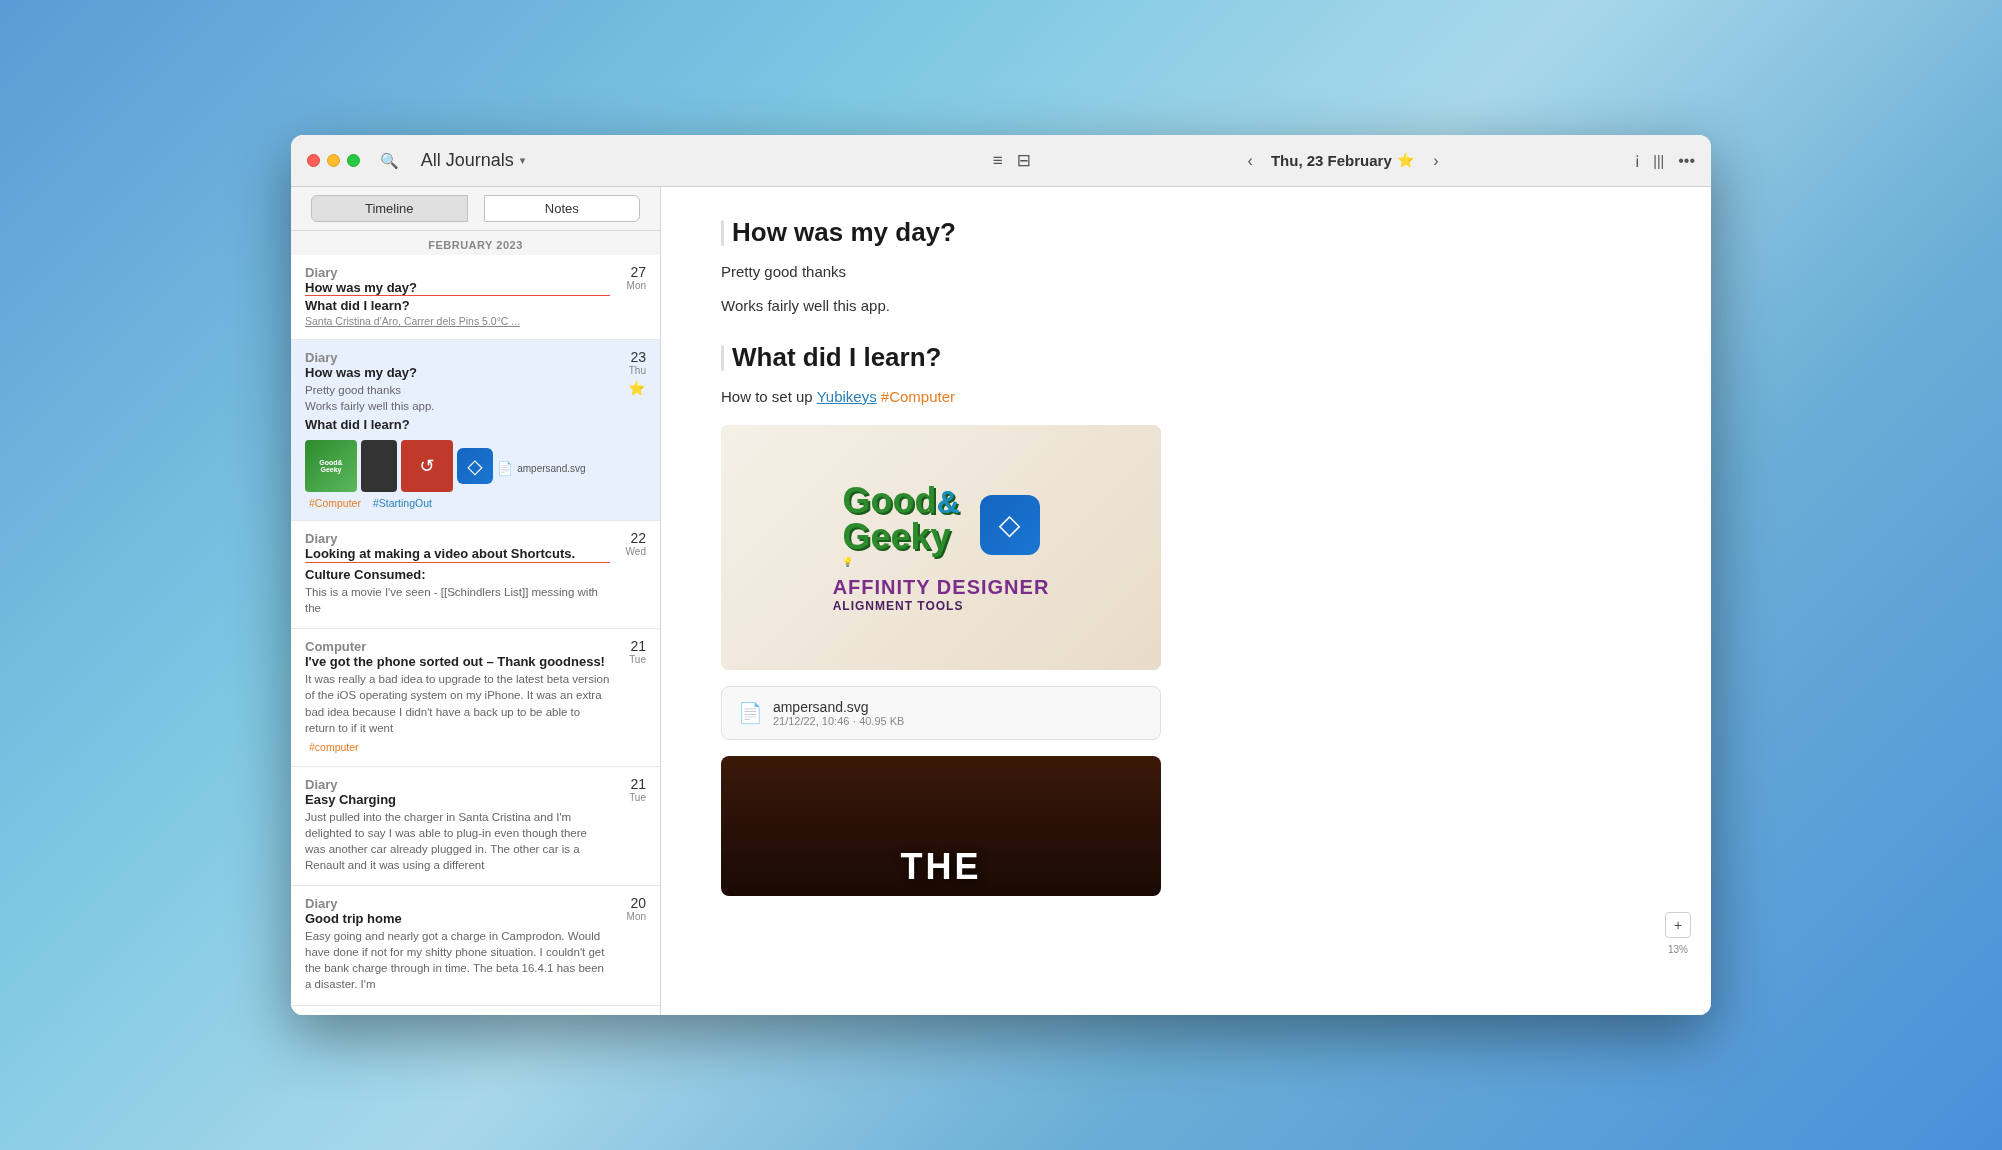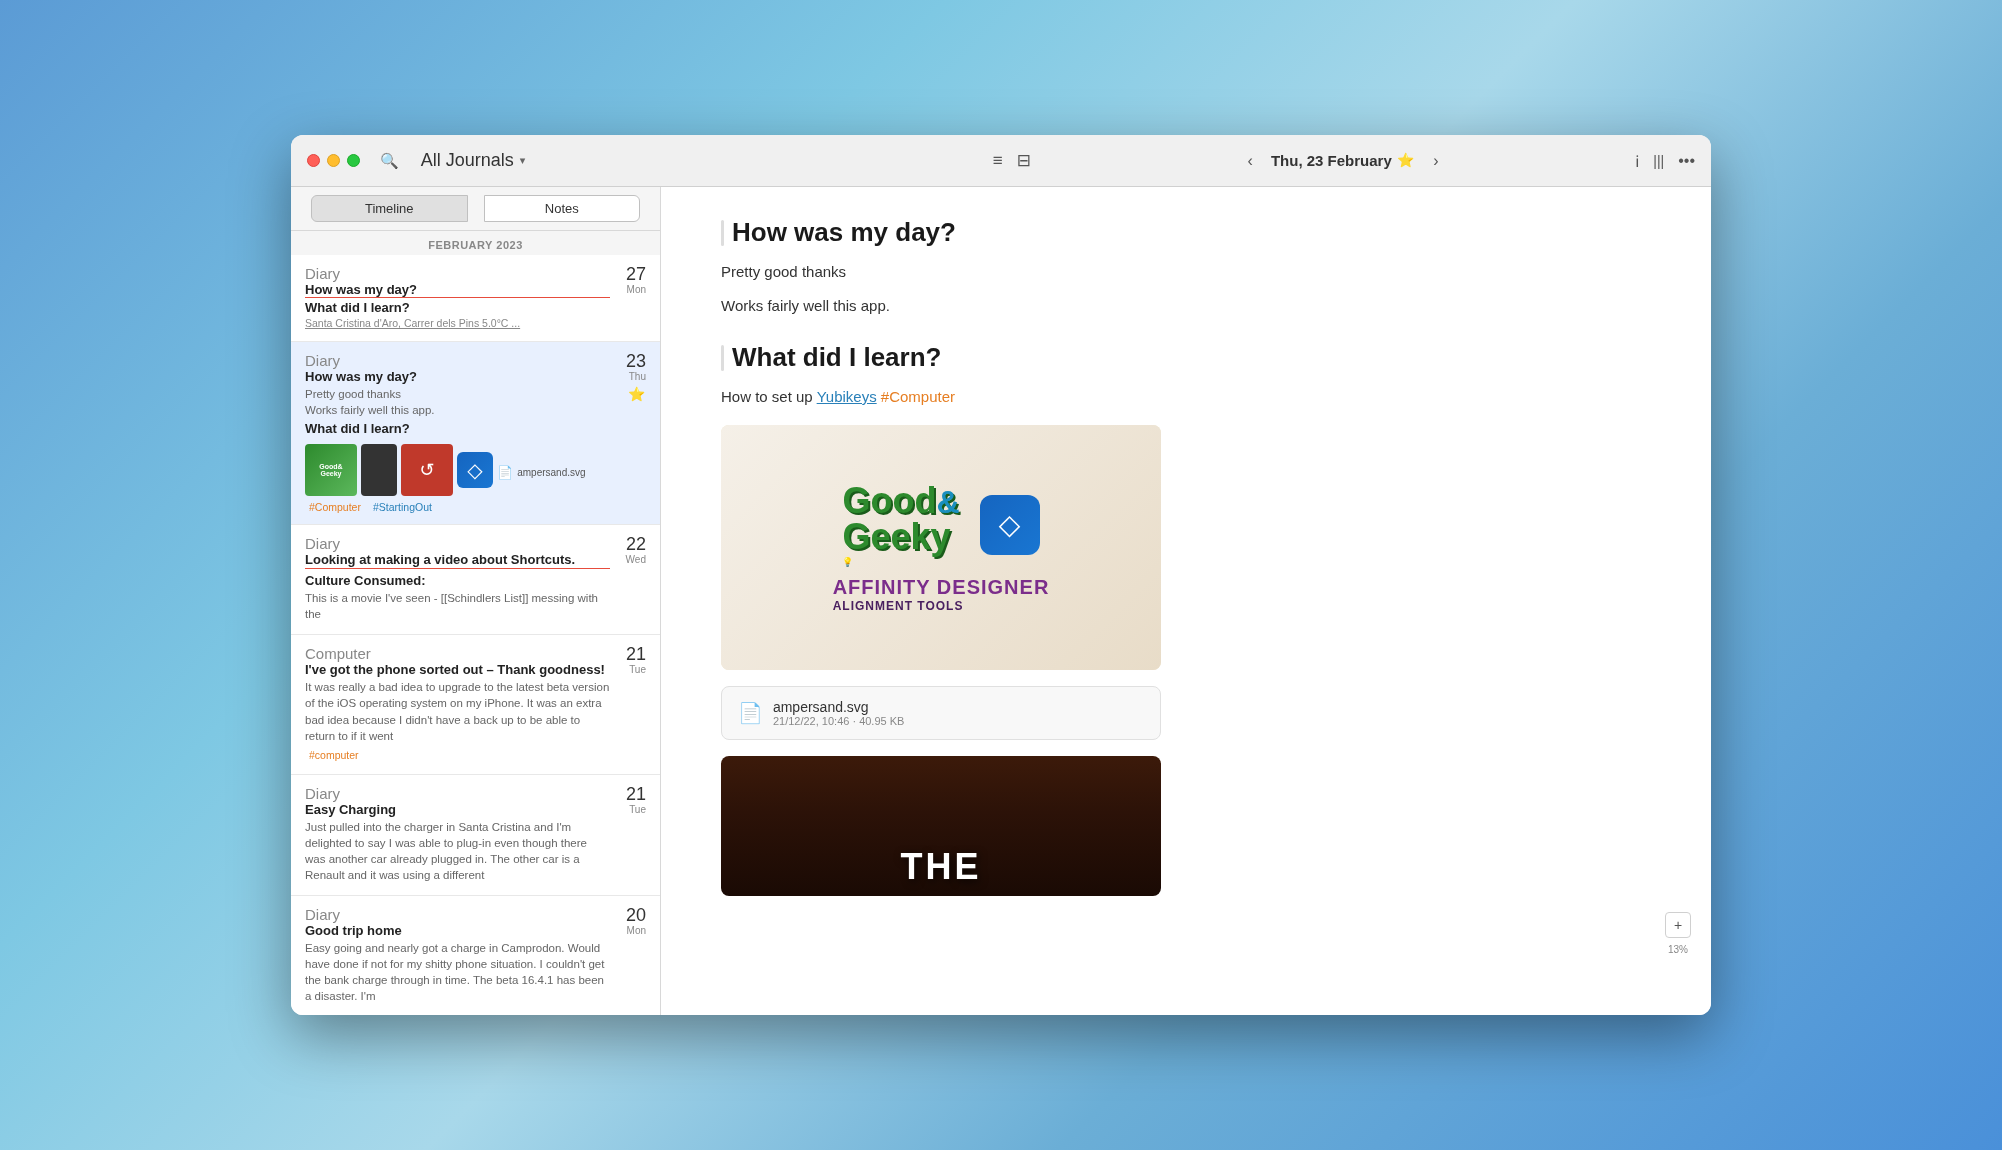--- a/index.html
+++ b/index.html
@@ -133,26 +133,26 @@
       position: relative;
     }
     .entry-item.selected { background: #e8f0fe; }
     .entry-header {
       display: flex;
       justify-content: space-between;
       align-items: flex-start;
       margin-bottom: 2px;
     }
     .entry-journal {
-      font-size: 15px;
+      font-size: 13px;
       color: #888;
-      font-weight: 400;
+      font-weight: 700;
     }
     .entry-date-num {
-      font-size: 18px;
+      font-size: 14px;
       font-weight: 300;
       color: #333;
       line-height: 1;
     }
     .entry-date-day {
       font-size: 10px;
       color: #888;
       text-align: right;
       margin-top: 1px;
     }

